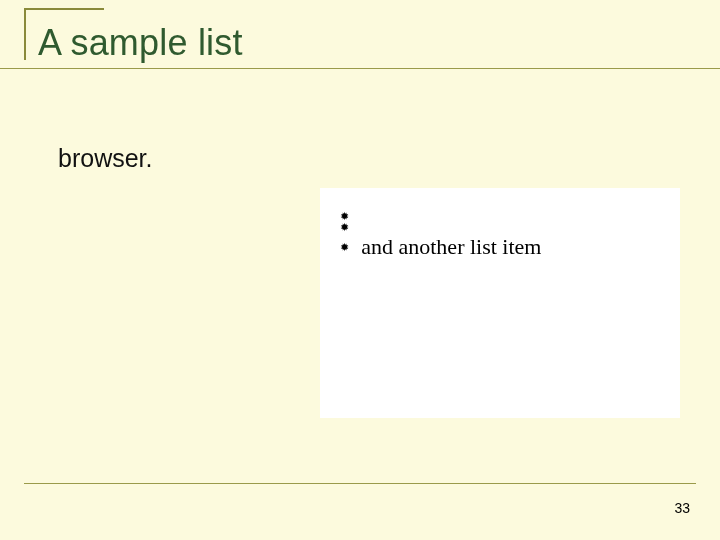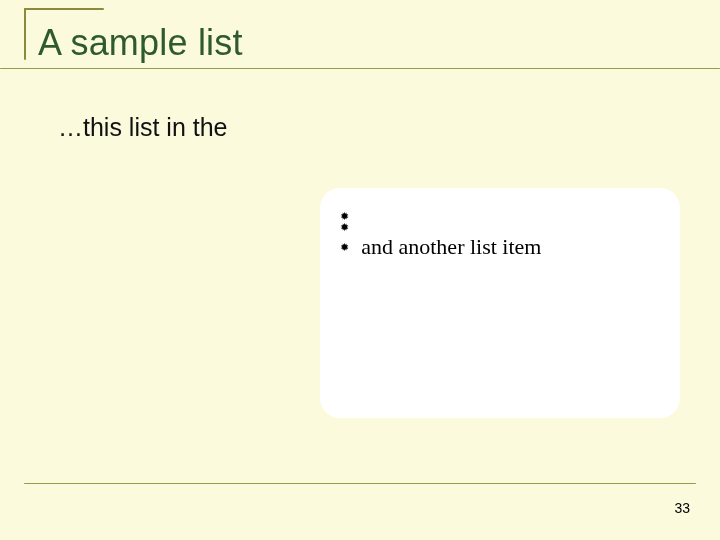--- a/index.html
+++ b/index.html
@@ -1,15 +1,15 @@
 <!DOCTYPE html>
 <html><head>
 <meta charset="utf-8">
 <style>
-  * { margin: 0; padding: 0; box-sizing: border-box; border-radius: 20px; }
+  * { margin: 0; padding: 0; box-sizing: border-box; }
   html, body { width: 720px; height: 540px; }
   body {
     background: #fcfadd;
     font-family: Arial, Helvetica, sans-serif;
     position: relative;
   }
   .slide {
     width: 720px;
     height: 540px;
     position: relative;
@@ -113,21 +113,22 @@
 
   <div class="title-wrap">
     <div class="title-corner-v"></div>
     <div class="title-corner-h"></div>
     <h1 class="title">A sample list</h1>
   </div>
   <div class="title-underline"></div>
 
   <div class="body-area">
     <div class="caption">
-      <span>…this list in the</span><br>
+      <br>
+      <span>browser.</span>
     </div>
   </div>
 
   <div class="browser-box">
     <div class="browser-list">
       <div class="li-row">
         <span class="bullet-icon">✹</span>
       </div>
       <div class="li-row">
         <span class="bullet-icon">✹</span>

